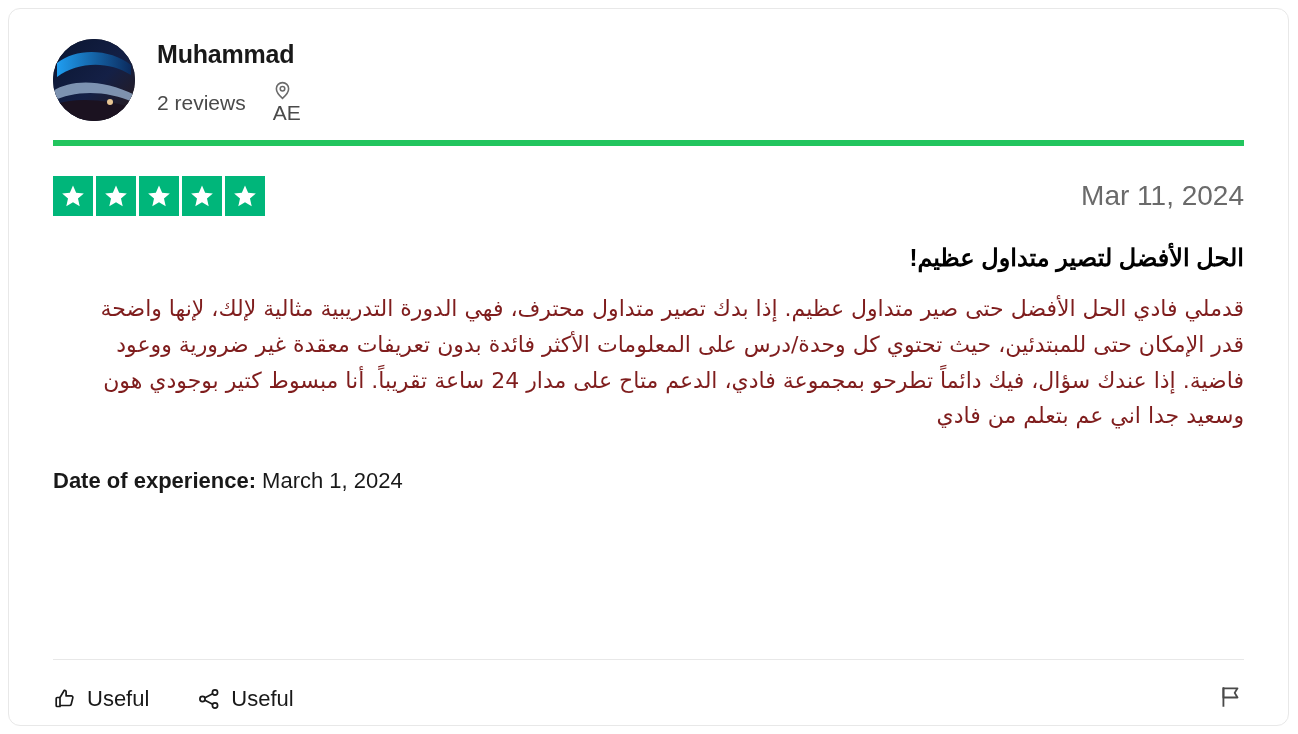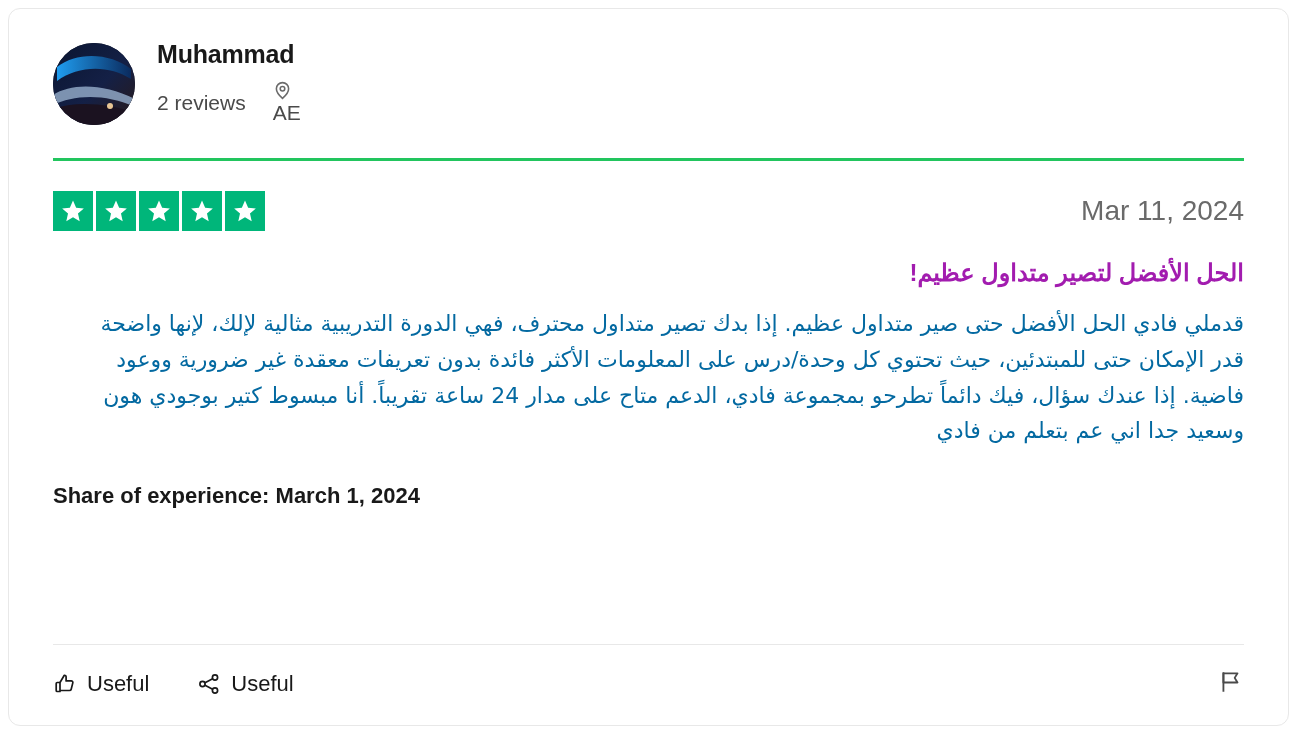--- a/index.html
+++ b/index.html
@@ -24,24 +24,24 @@
     height: 718px;
     box-sizing: border-box;
     background: #ffffff;
     border: 1px solid #e8e8e8;
     border-radius: 12px;
     padding: 0 44px;
   }
   
   .reviewer {
     display: flex;
-    align-items: flex-end;
+    align-items: flex-start;
     padding-top: 30px;
-    padding-bottom: 33px;
-    border-bottom: 3px solid #22c55e;
+    padding-bottom: 15px;
+    border-bottom: 6px solid #22c55e;
   }
   .avatar {
     width: 82px;
     height: 82px;
     border-radius: 50%;
     overflow: hidden;
     flex: 0 0 auto;
     background: #0b1020;
     position: relative;
   }
@@ -103,49 +103,49 @@
   .review-date {
     font-size: 28px;
     color: #6a6a6a;
   }
 
   
   .review-title {
     margin-top: 28px;
     font-size: 24px;
     font-weight: bold;
-    color: #a21caf;
+    color: #000000;
     direction: rtl;
     unicode-bidi: plaintext;
   }
   .review-text {
     margin-top: 19px;
     font-size: 22px;
     line-height: 1.62;
-    color: #0369a1;
+    color: #7f1d1d;
     direction: rtl;
     text-align: right;
     unicode-bidi: plaintext;
     font-family: "DejaVu Sans", sans-serif;
     margin-left: 28px;
   }
   .experience-line {
     margin-top: 34px;
     font-size: 22px;
     color: #191919;
   }
   .experience-label { font-weight: bold; }
-  .experience-value { font-weight: bold; }
+  .experience-value { font-weight: normal; }
 
   
   .card-footer {
     position: absolute;
     left: 44px;
     right: 44px;
-    bottom: 26px;
+    bottom: 11px;
     border-top: 1px solid #e8e8e8;
     padding-top: 24px;
     display: flex;
     align-items: center;
   }
   .action {
     display: inline-flex;
     align-items: center;
     font-size: 22px;
     color: #191919;
@@ -239,21 +239,21 @@
             </svg>
         </span>
       </div>
       <div class="review-date">Mar 11, 2024</div>
     </div>
 
     <div class="review-title">الحل الأفضل لتصير متداول عظيم!</div>
     <div class="review-text">قدملي فادي الحل الأفضل حتى صير متداول عظيم. إذا بدك تصير متداول محترف، فهي الدورة التدريبية مثالية لإلك، لإنها واضحة قدر الإمكان حتى للمبتدئين، حيث تحتوي كل وحدة/درس على المعلومات الأكثر فائدة بدون تعريفات معقدة غير ضرورية ووعود فاضية. إذا عندك سؤال، فيك دائماً تطرحو بمجموعة فادي، الدعم متاح على مدار 24 ساعة تقريباً. أنا مبسوط كتير بوجودي هون وسعيد جدا اني عم بتعلم من فادي</div>
 
     <div class="experience-line">
-      <span class="experience-label">Share of experience:</span>
+      <span class="experience-label">Date of experience:</span>
       <span class="experience-value">March 1, 2024</span>
     </div>
 
     <div class="card-footer">
       <div class="action">
         <span class="ico">
           <svg width="24" height="24" viewBox="0 0 24 24" fill="none" stroke="currentColor" stroke-width="1.7" stroke-linejoin="round">
             <path d="M7 10.5v9H4.2a1 1 0 0 1-1-1v-7a1 1 0 0 1 1-1H7z"></path>
             <path d="M7 10.5l4.3-7.2c.9-.2 1.8.5 1.8 1.5v4.1h5.1c1.1 0 1.9 1 1.6 2l-1.6 6.4c-.2.9-1 1.2-1.9 1.2H7"></path>
           </svg>

